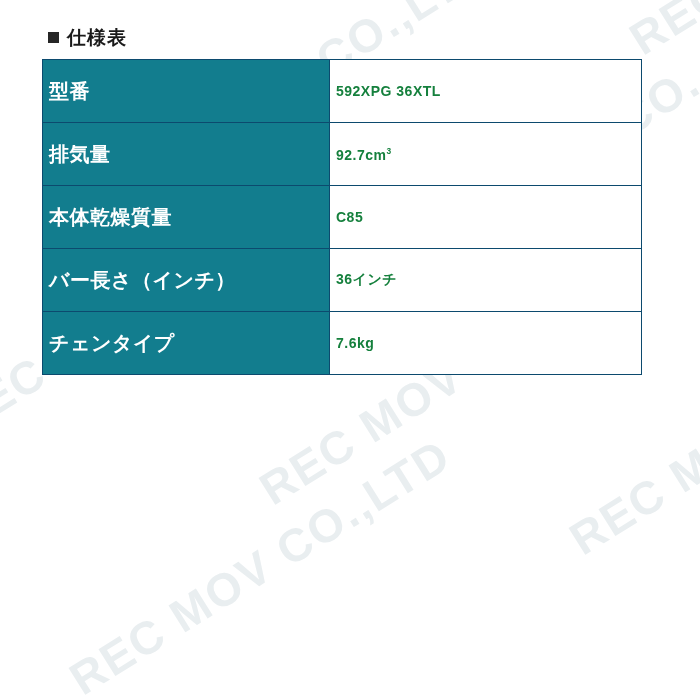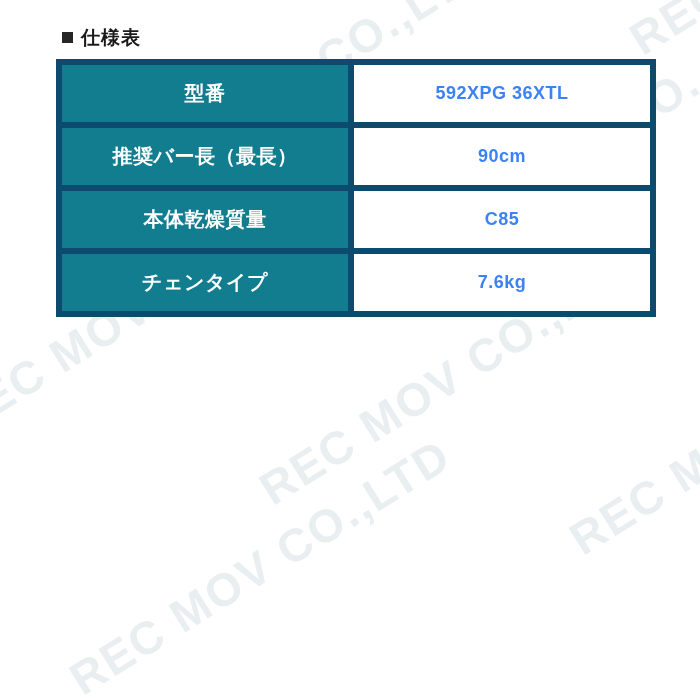--- a/index.html
+++ b/index.html
@@ -34,21 +34,21 @@
     transform-origin: left top;
     font-family: "Liberation Sans", sans-serif;
   }
 
   .page {
     position: relative;
     z-index: 1;
     width: 700px;
     height: 700px;
     box-sizing: border-box;
-    padding: 28px 50px 0 56px;
+    padding: 28px 50px 0 42px;
   }
 
   
   .heading {
     display: flex;
     align-items: center;
     gap: 8px;
     margin: 0 0 12px 6px;
   }
   .heading-marker {
@@ -70,37 +70,37 @@
     width: 600px;
     border-collapse: collapse;
     table-layout: fixed;
     background: #ffffff;
   }
   .spec-table tr {
     height: 63px;
   }
   .spec-table th,
   .spec-table td {
-    border: 6px solid #0c4a6e;
+    border: 1px solid #0c4a6e;
     padding: 0 6px;
-    text-align: center;
+    text-align: left;
     vertical-align: middle;
   }
   .spec-table th {
     width: 274px;
     background: #127d8e;
     color: #ffffff;
     font-size: 20px;
     font-weight: 700;
     letter-spacing: 0.5px;
   }
   .spec-table td {
     background: #ffffff;
-    color: #3b82f6;
-    font-size: 18px;
+    color: #15803d;
+    font-size: 14px;
     font-weight: 700;
     letter-spacing: 0.5px;
   }
   .spec-table td sup {
     font-size: 0.6em;
     vertical-align: super;
     font-weight: 700;
   }
 </style>
 </head>
@@ -124,26 +124,30 @@
     <span class="heading-text">仕様表</span>
   </div>
 
   <table class="spec-table">
     <tbody>
         <tr>
           <th>型番</th>
           <td>592XPG 36XTL</td>
         </tr>
         <tr>
-          <th>推奨バー長（最長）</th>
-          <td>90cm</td>
+          <th>排気量</th>
+          <td><span>92.7cm</span><sup>3</sup></td>
         </tr>
         <tr>
           <th>本体乾燥質量</th>
           <td>C85</td>
+        </tr>
+        <tr>
+          <th>バー長さ（インチ）</th>
+          <td>36インチ</td>
         </tr>
         <tr>
           <th>チェンタイプ</th>
           <td>7.6kg</td>
         </tr>
       </tbody>
   </table>
 
 </div>
 

